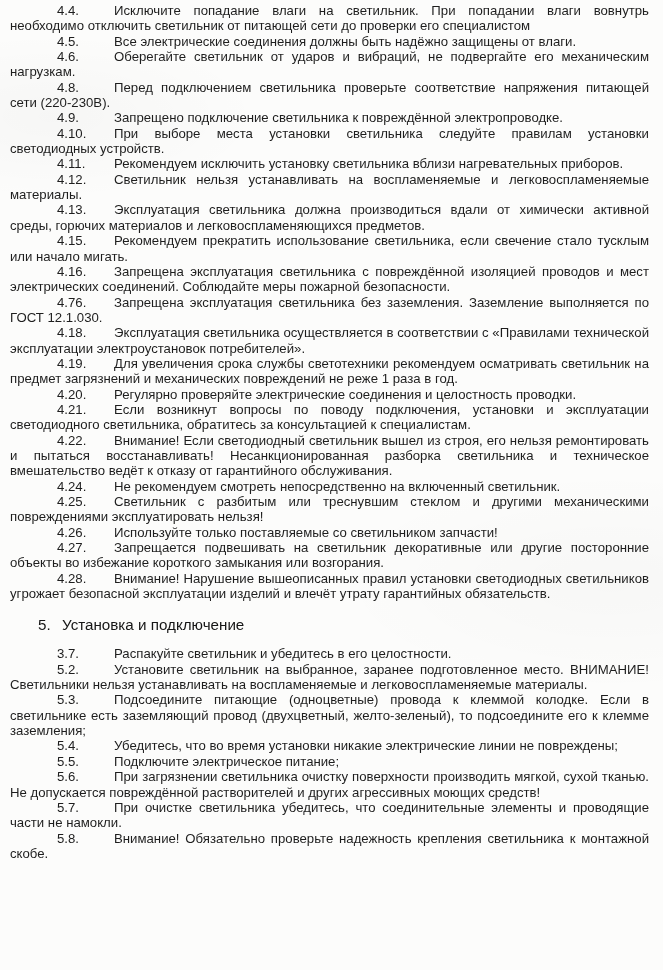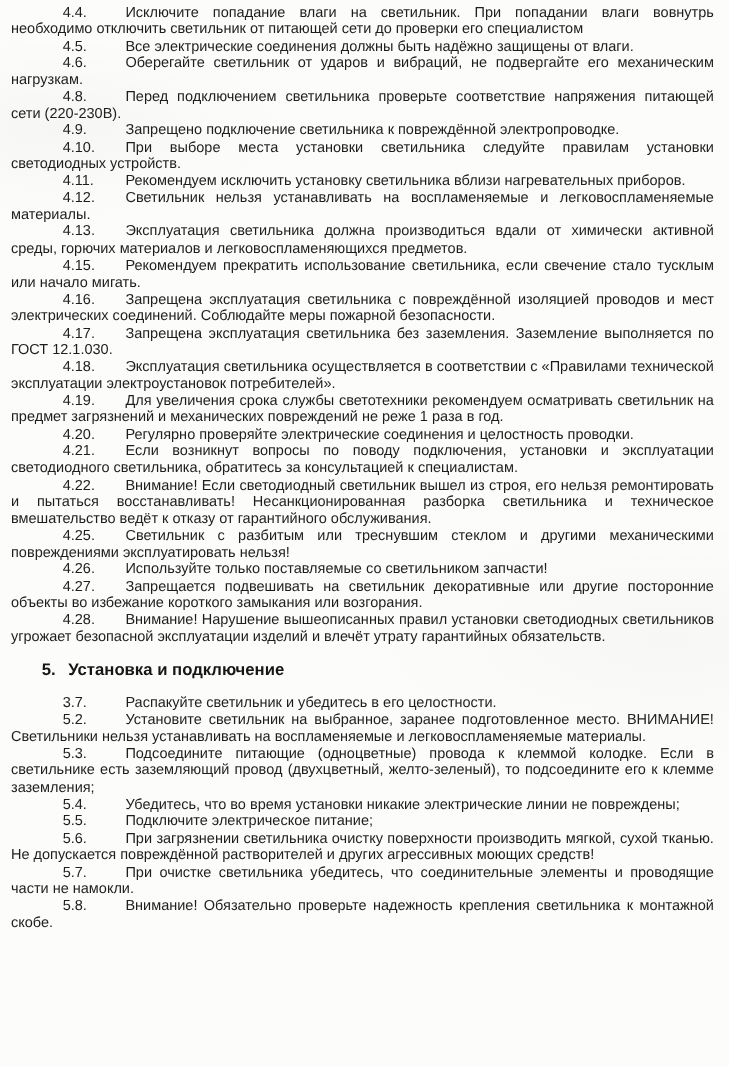--- a/index.html
+++ b/index.html
@@ -28,21 +28,21 @@
     text-indent: 47px;
   }
   .item .num {
     display: inline-block;
     min-width: 57px;
     text-indent: 0;
   }
   h2.sec-heading {
     font-size: 15.2px;
     line-height: 19px;
-    font-weight: bold;
+    font-weight: normal;
     color: #161616;
     margin: 14px 0 12px 28px;
   }
   h2.sec-heading .h-num {
     display: inline-block;
     min-width: 24px;
   }
 </style>
 </head>
 <body>
@@ -53,26 +53,27 @@
       <p class="item"><span class="num">4.5.</span><span>Все электрические соединения должны быть надёжно защищены от влаги.</span></p>
       <p class="item"><span class="num">4.6.</span><span>Оберегайте светильник от ударов и вибраций, не подвергайте его механическим нагрузкам.</span></p>
       <p class="item"><span class="num">4.8.</span><span>Перед подключением светильника проверьте соответствие напряжения питающей сети (220-230В).</span></p>
       <p class="item"><span class="num">4.9.</span><span>Запрещено подключение светильника к повреждённой электропроводке.</span></p>
       <p class="item"><span class="num">4.10.</span><span>При выборе места установки светильника следуйте правилам установки светодиодных устройств.</span></p>
       <p class="item"><span class="num">4.11.</span><span>Рекомендуем исключить установку светильника вблизи нагревательных приборов.</span></p>
       <p class="item"><span class="num">4.12.</span><span>Светильник нельзя устанавливать на воспламеняемые и легковоспламеняемые материалы.</span></p>
       <p class="item"><span class="num">4.13.</span><span>Эксплуатация светильника должна производиться вдали от химически активной среды, горючих материалов и легковоспламеняющихся предметов.</span></p>
       <p class="item"><span class="num">4.15.</span><span>Рекомендуем прекратить использование светильника, если свечение стало тусклым или начало мигать.</span></p>
       <p class="item"><span class="num">4.16.</span><span>Запрещена эксплуатация светильника с повреждённой изоляцией проводов и мест электрических соединений. Соблюдайте меры пожарной безопасности.</span></p>
-      <p class="item"><span class="num">4.17.</span><span>Запрещена эксплуатация светильника без заземления. Заземление выполняется по ГОСТ 12.1.030.</span></p>
+      <p class="item"><span class="num">4.76.</span><span>Запрещена эксплуатация светильника без заземления. Заземление выполняется по ГОСТ 12.1.030.</span></p>
       <p class="item"><span class="num">4.18.</span><span>Эксплуатация светильника осуществляется в соответствии с «Правилами технической эксплуатации электроустановок потребителей».</span></p>
       <p class="item"><span class="num">4.19.</span><span>Для увеличения срока службы светотехники рекомендуем осматривать светильник на предмет загрязнений и механических повреждений не реже 1 раза в год.</span></p>
       <p class="item"><span class="num">4.20.</span><span>Регулярно проверяйте электрические соединения и целостность проводки.</span></p>
       <p class="item"><span class="num">4.21.</span><span>Если возникнут вопросы по поводу подключения, установки и эксплуатации светодиодного светильника, обратитесь за консультацией к специалистам.</span></p>
       <p class="item"><span class="num">4.22.</span><span>Внимание! Если светодиодный светильник вышел из строя, его нельзя ремонтировать и пытаться восстанавливать! Несанкционированная разборка светильника и техническое вмешательство ведёт к отказу от гарантийного обслуживания.</span></p>
+      <p class="item"><span class="num">4.24.</span><span>Не рекомендуем смотреть непосредственно на включенный светильник.</span></p>
       <p class="item"><span class="num">4.25.</span><span>Светильник с разбитым или треснувшим стеклом и другими механическими повреждениями эксплуатировать нельзя!</span></p>
       <p class="item"><span class="num">4.26.</span><span>Используйте только поставляемые со светильником запчасти!</span></p>
       <p class="item"><span class="num">4.27.</span><span>Запрещается подвешивать на светильник декоративные или другие посторонние объекты во избежание короткого замыкания или возгорания.</span></p>
       <p class="item"><span class="num">4.28.</span><span>Внимание! Нарушение вышеописанных правил установки светодиодных светильников угрожает безопасной эксплуатации изделий и влечёт утрату гарантийных обязательств.</span></p>
     </section>
 
   <h2 class="sec-heading"><span class="h-num">5.</span><span>Установка и подключение</span></h2>
 
   <section id="sec5" class="sec">
       <p class="item"><span class="num">3.7.</span><span>Распакуйте светильник и убедитесь в его целостности.</span></p>

